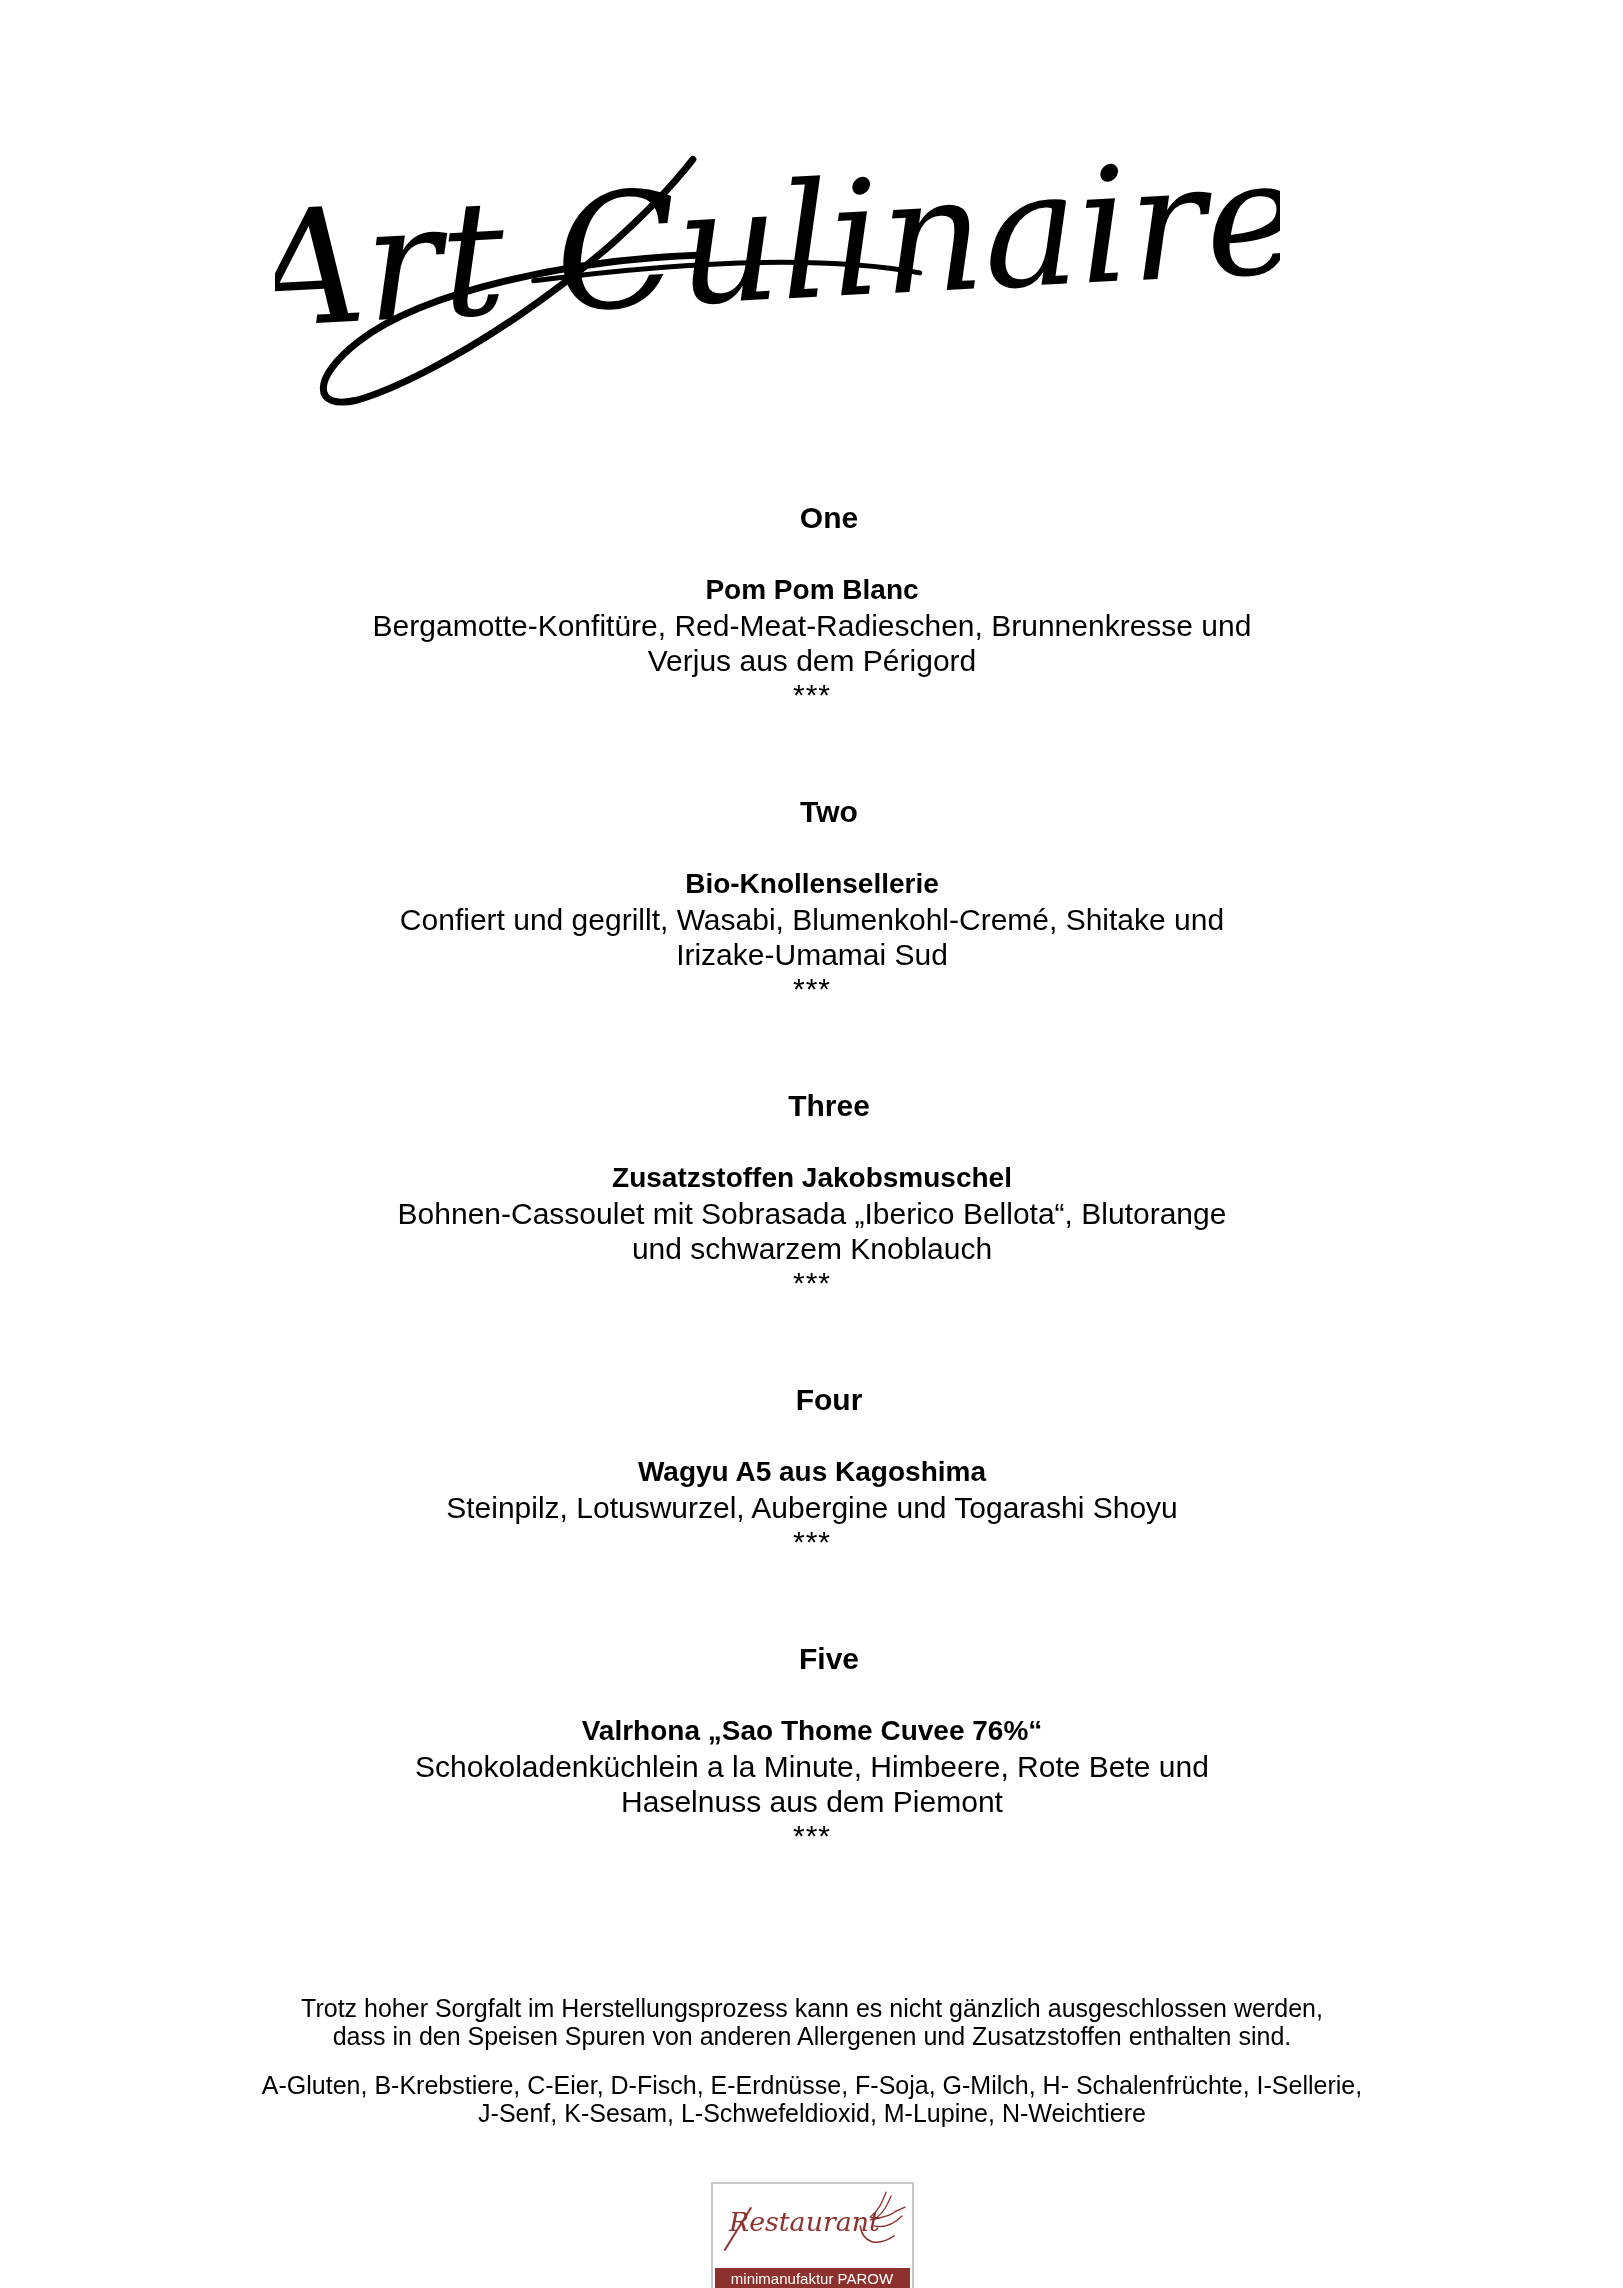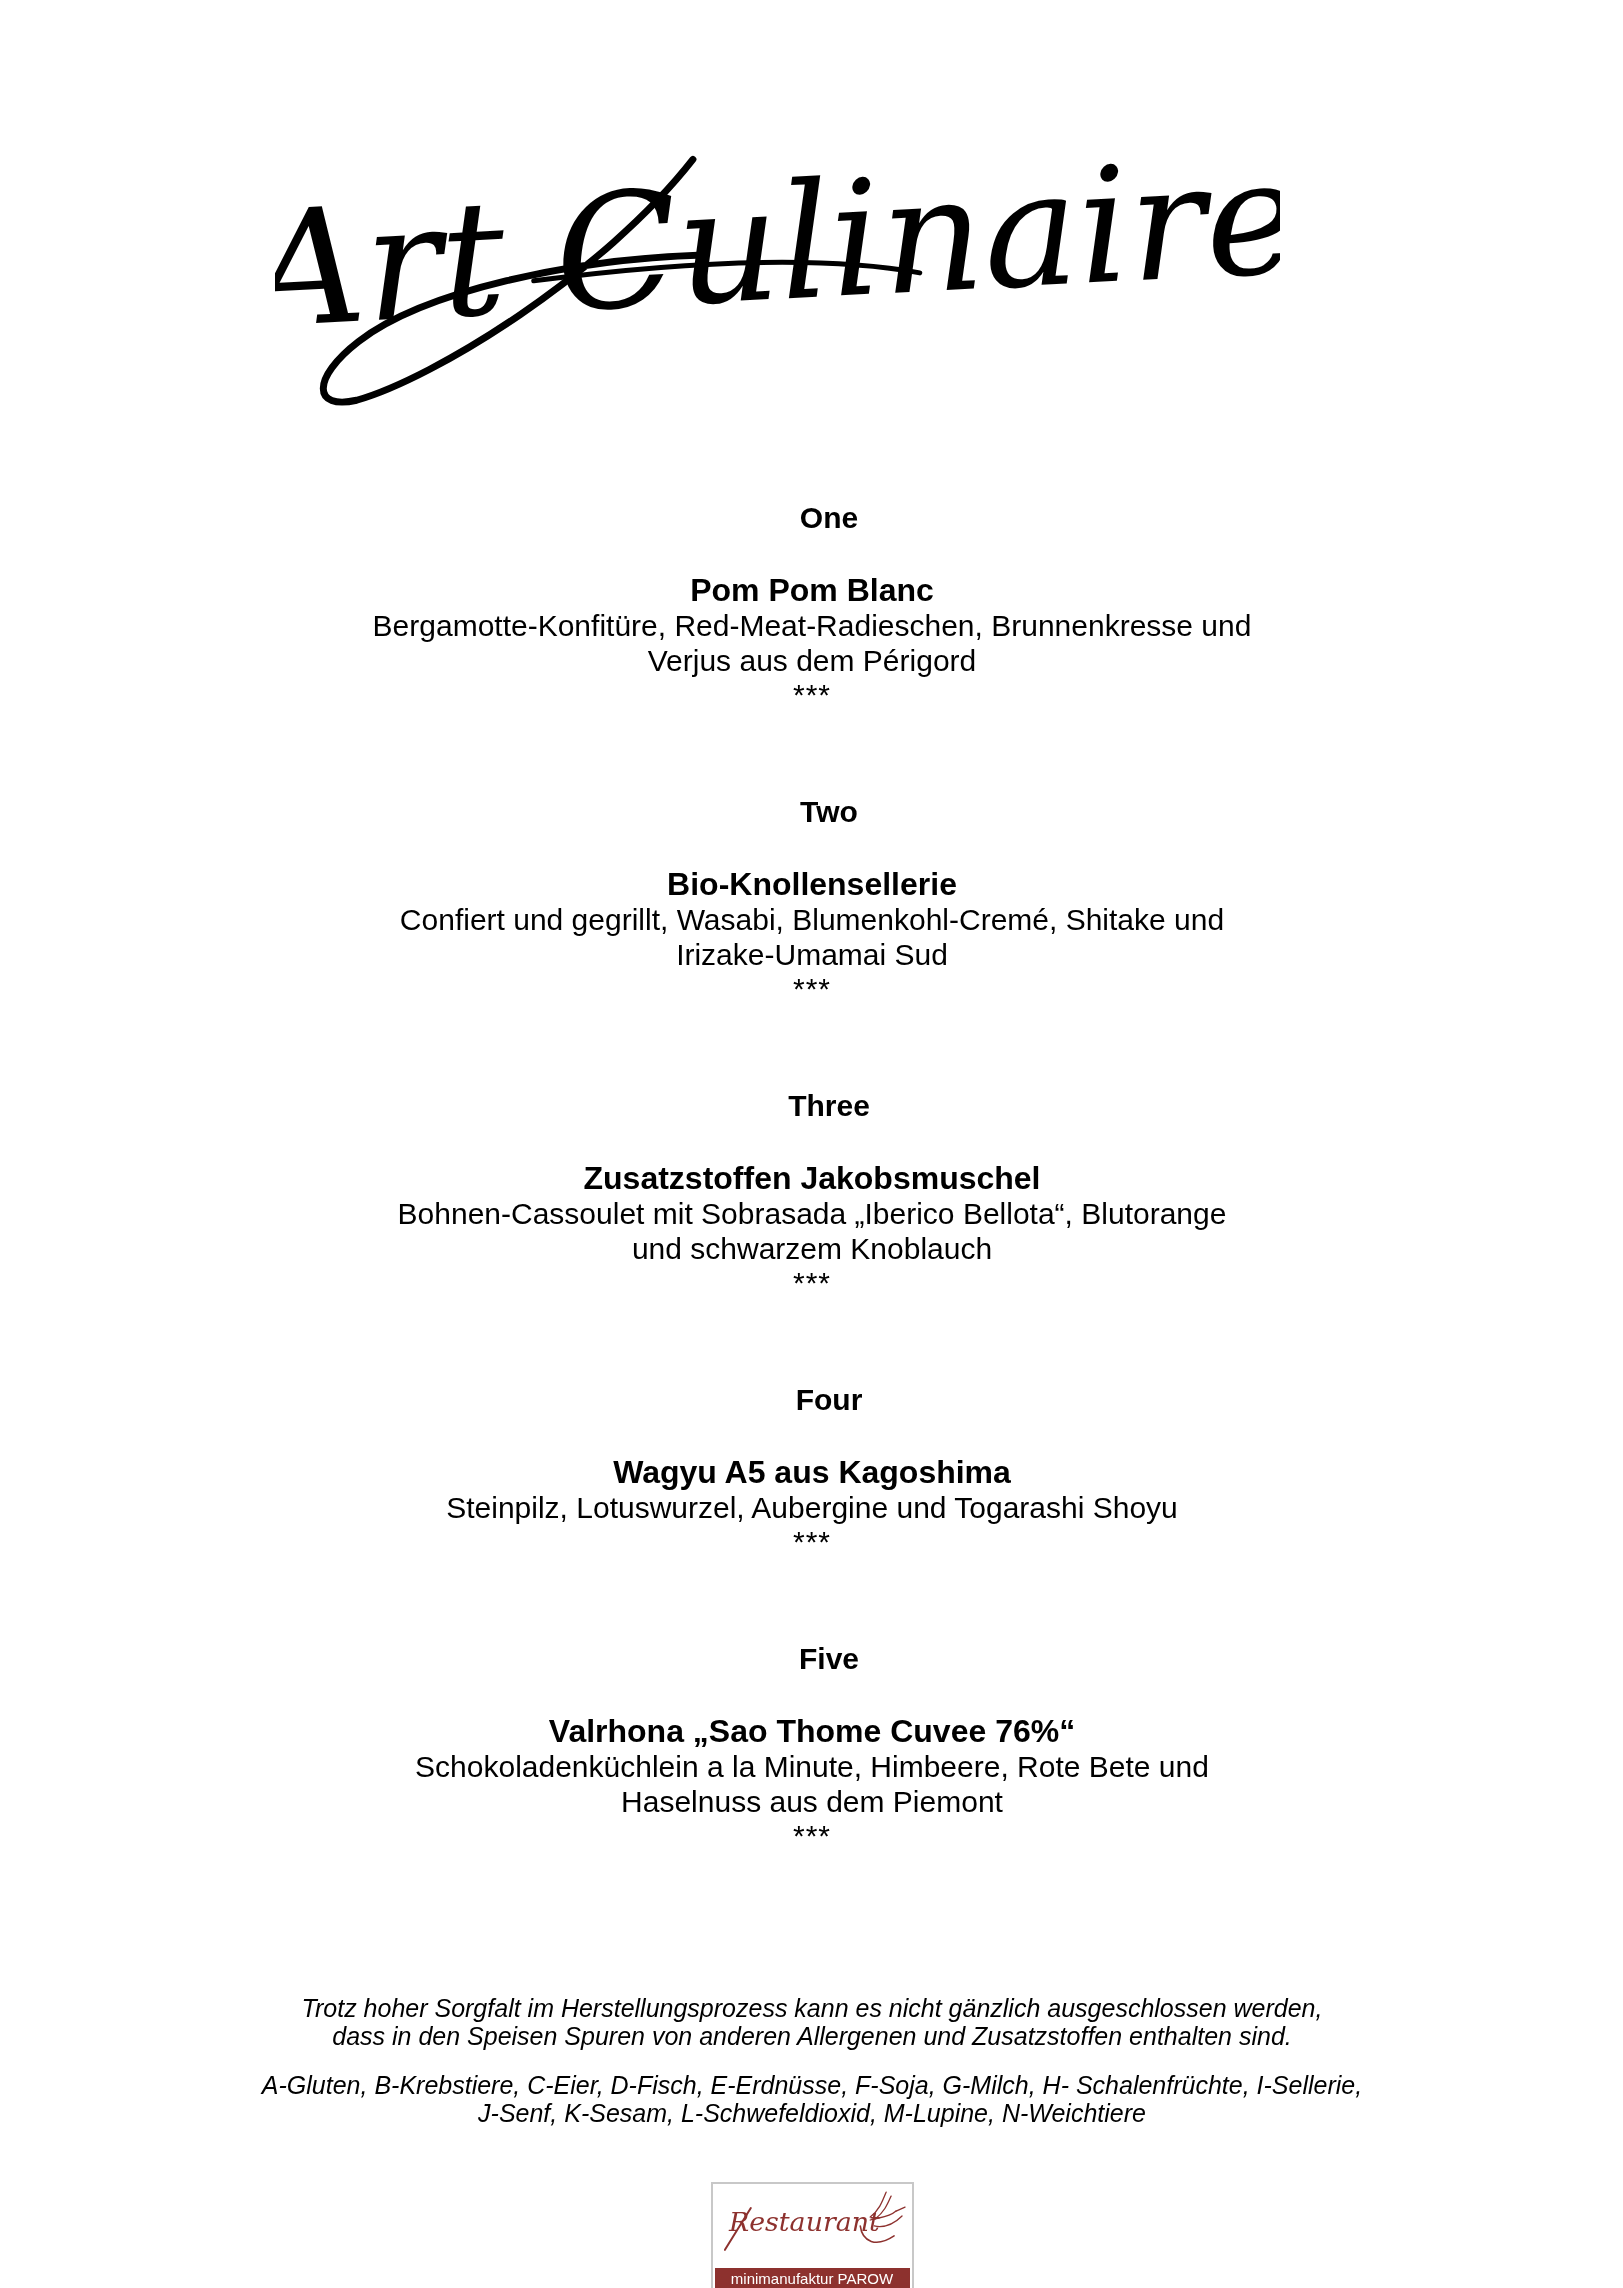--- a/index.html
+++ b/index.html
@@ -27,31 +27,31 @@
 
   
   .menu { text-align: center; }
   .course { margin: 0 0 82px 0; }
   .course:first-child { margin-top: 52px; }
   .course-number {
     font-size: 30px; line-height: 36px; font-weight: bold;
     margin-bottom: 36px; white-space: nowrap; padding-left: 34px;
   }
   .course-name {
-    font-size: 32px; line-height: 36px; font-weight: bold;
+    font-size: 28px; line-height: 36px; font-weight: bold;
     white-space: nowrap;
   }
   .course-line { font-size: 30px; line-height: 35px; white-space: nowrap; }
   .course-stars { font-size: 30px; line-height: 34px; letter-spacing: 1px; }
 
   
   .disclaimer { margin-top: 141px; text-align: center; }
   .allergens  { margin-top: 21px;  text-align: center; }
   .disclaimer div, .allergens div {
-    font-size: 25px; line-height: 28px; white-space: nowrap; color: #000000; font-style: italic;
+    font-size: 25px; line-height: 28px; white-space: nowrap; color: #000000;
   }
 
   
   .logo-box {
     width: 199px;
     margin: 55px auto 0;
     border: 2px solid #c8c8c8;
     background: #ffffff;
   }
   .logo-top { display: block; margin: 0 auto; }

